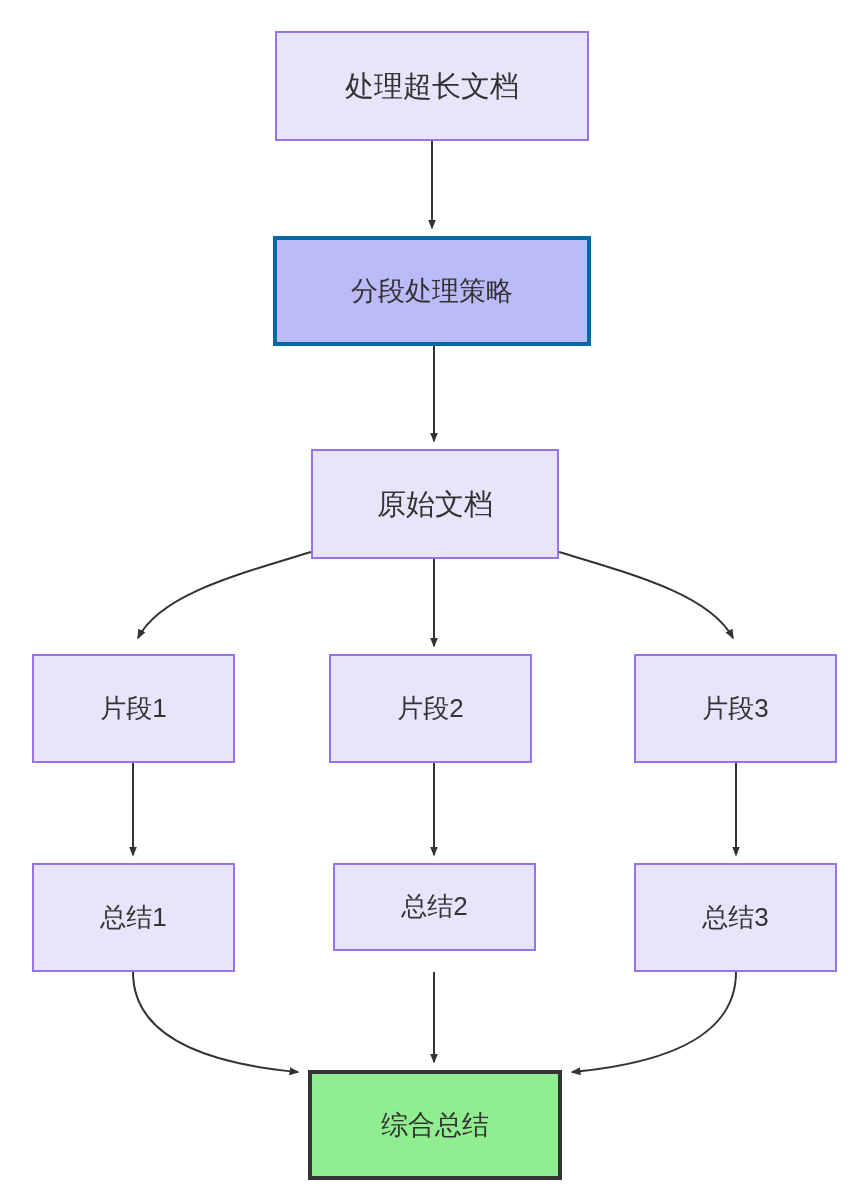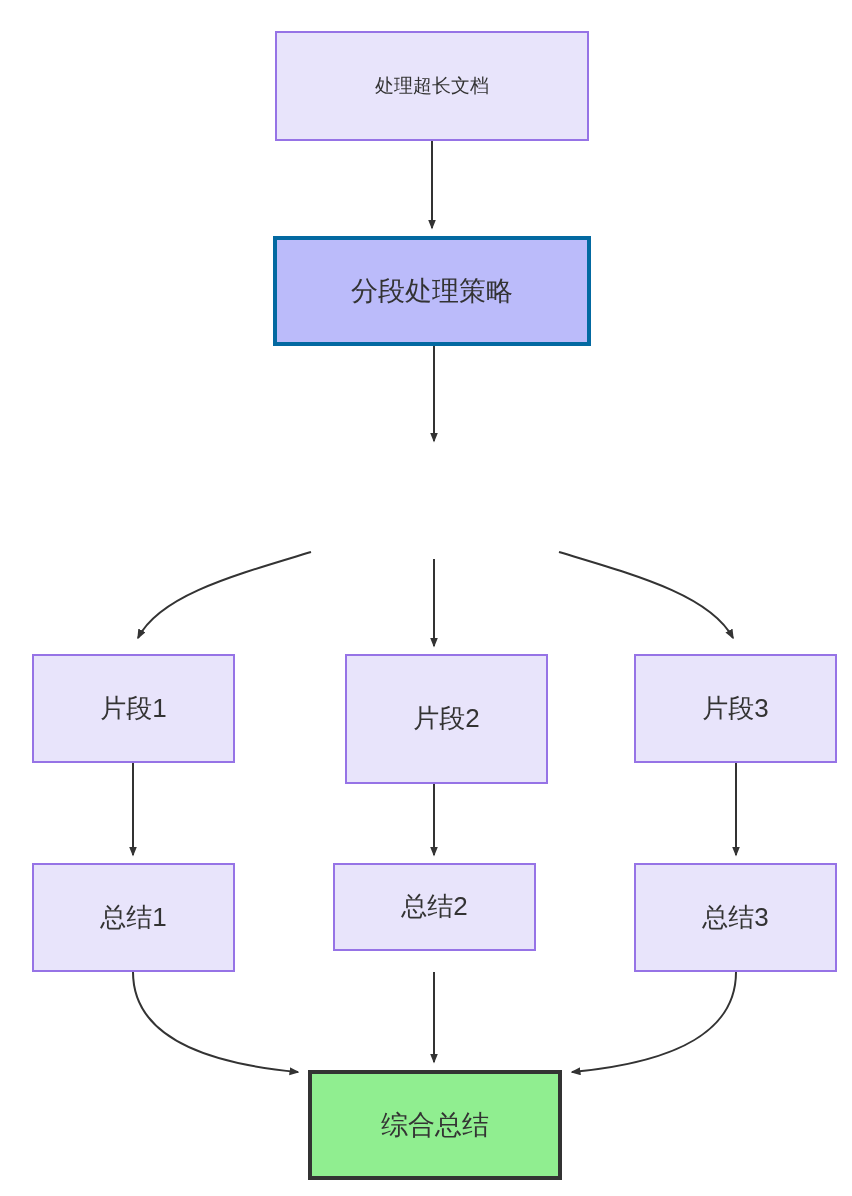--- a/index.html
+++ b/index.html
@@ -40,21 +40,21 @@
   }
   .node-label {
     display: block;
     white-space: nowrap;
   }
   
   .node.style-normal {
     background: #E8E4FB;
     border: 2px solid #9673E6;
     color: #333333;
-    font-size: 19px;
+    font-size: 29px;
   }
   
   .node.style-highlight {
     background: #BBBBFA;
     border: 4px solid #0369a1;
     color: #333333;
     font-size: 27px;
   }
   
   .node.style-final {
@@ -103,26 +103,29 @@
   </svg>
 
   <div class="node style-normal" style="left:275px; top:31px; width:314px; height:110px;">
     <span class="node-label">处理超长文档</span>
   </div>
 
   <div class="node style-highlight" style="left:273px; top:236px; width:318px; height:110px;">
     <span class="node-label">分段处理策略</span>
   </div>
 
+  <div class="node style-normal" style="left:311px; top:449px; width:248px; height:110px;">
+    <span class="node-label">原始文档</span>
+  </div>
 
   <div class="node style-normal size-small" style="left:32px; top:654px; width:203px; height:109px;">
     <span class="node-label">片段1</span>
   </div>
 
-  <div class="node style-normal size-small" style="left:345px; top:654px; width:203px; height:130px;">
+  <div class="node style-normal size-small" style="left:329px; top:654px; width:203px; height:109px;">
     <span class="node-label">片段2</span>
   </div>
 
   <div class="node style-normal size-small" style="left:634px; top:654px; width:203px; height:109px;">
     <span class="node-label">片段3</span>
   </div>
 
   <div class="node style-normal size-small" style="left:32px; top:863px; width:203px; height:109px;">
     <span class="node-label">总结1</span>
   </div>

